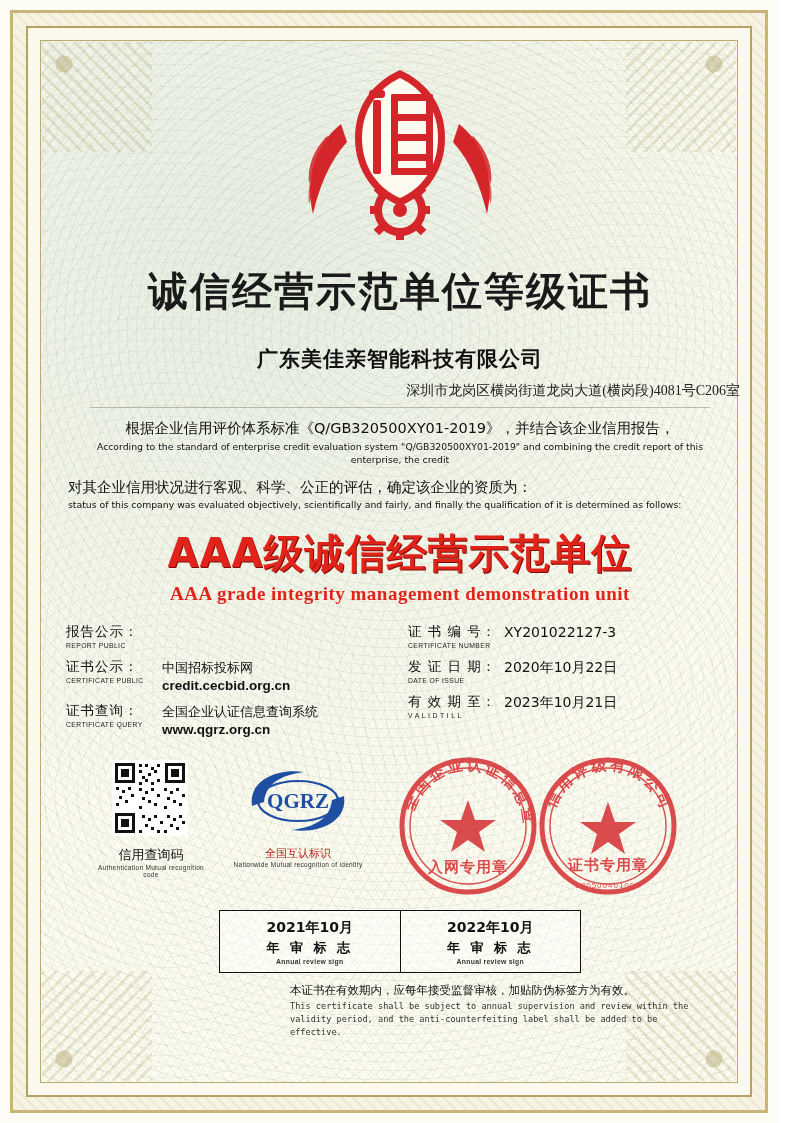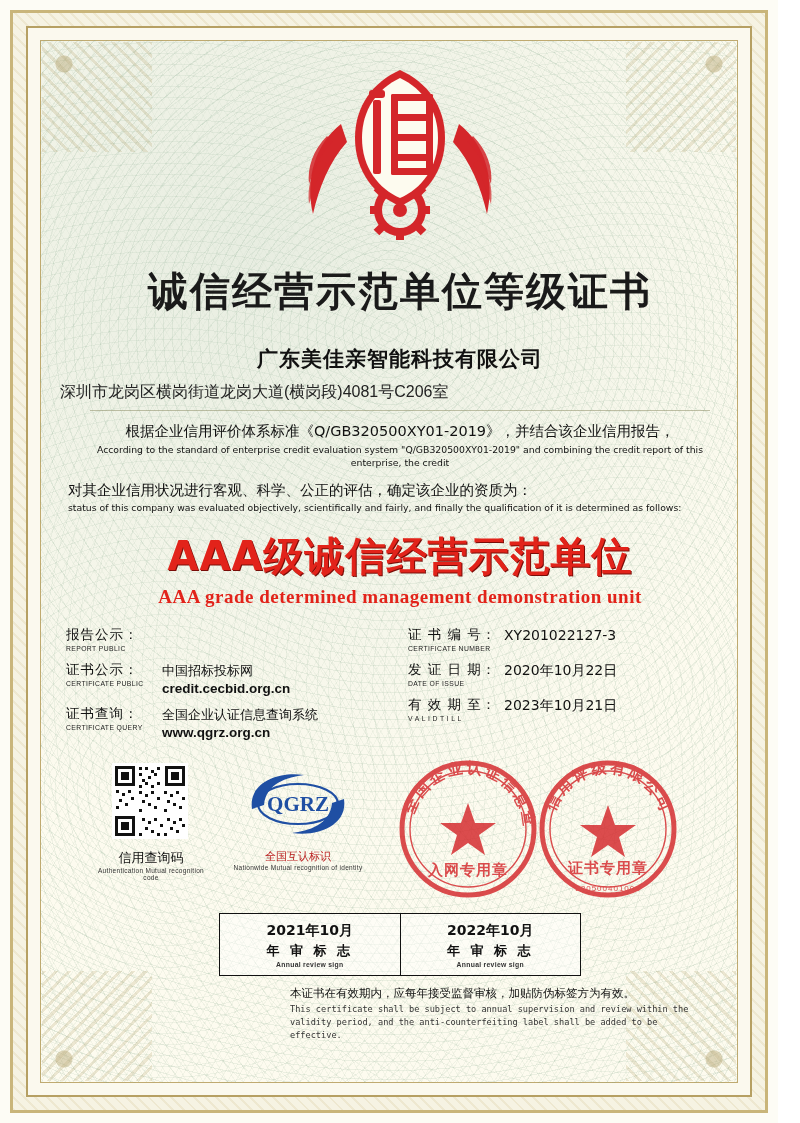--- a/index.html
+++ b/index.html
@@ -75,22 +75,22 @@
     font-size:16.5px;font-weight:bold;color:#1a1a1a;
     letter-spacing:.6px;margin-top:4px;
   }
   .company{
     text-align:center;
     font-family:"DejaVu Sans", sans-serif;
     font-size:21px;font-weight:bold;color:#111;
     margin-top:26px;letter-spacing:1px;
   }
   .address{
-    text-align:left;font-size:16px;color:#222;margin-top:9px;
-    font-family:Liberation Sans, sans-serif;
+    text-align:right;font-size:14px;color:#222;margin-top:9px;
+    font-family:Liberation Serif, serif;
   }
   .rule{
     height:1px;background:#8f8f6a;margin:7px 30px 0 30px;opacity:.55;
   }
   .para{margin-top:10px;padding:0 14px;}
   .para .cn{
     font-family:"DejaVu Sans", sans-serif;
     font-size:14.5px;color:#111;line-height:1.45;text-align:center;
   }
   .para .en{
@@ -229,21 +229,21 @@
       <div class="cn">根据企业信用评价体系标准《Q/GB320500XY01-2019》，并结合该企业信用报告，</div>
       <div class="en">According to the standard of enterprise credit evaluation system "Q/GB320500XY01-2019" and combining the credit report of this enterprise, the credit</div>
     </div>
 
     <div class="para2">
       <div class="cn">对其企业信用状况进行客观、科学、公正的评估，确定该企业的资质为：</div>
       <div class="en">status of this company was evaluated objectively, scientifically and fairly, and finally the qualification of it is determined as follows:</div>
     </div>
 
     <div class="grade-cn">AAA级诚信经营示范单位</div>
-    <div class="grade-en">AAA grade determined management demonstration unit</div>
+    <div class="grade-en">AAA grade integrity management demonstration unit</div>
 
     <div class="info">
       <div class="info-col left">
 
         <div class="info-row">
           <div class="lab">
             <div class="cn">报告公示：</div>
             <div class="en">REPORT PUBLIC</div>
           </div>
         </div>

